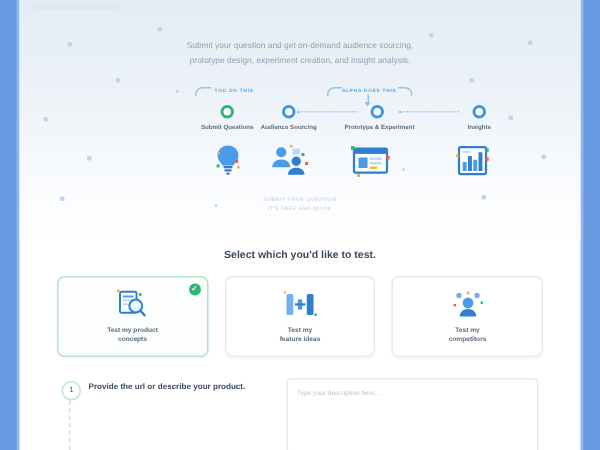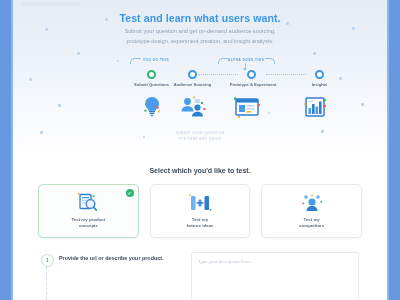--- a/index.html
+++ b/index.html
@@ -135,21 +135,20 @@
     <div class="dot" style="left:104px;top:60px;width:2px;height:2px;"></div>
     <div class="dot" style="left:273px;top:22px;width:2.5px;height:2.5px;"></div>
     <div class="dot" style="left:300px;top:52px;width:2.5px;height:2.5px;"></div>
     <div class="dot" style="left:339px;top:27px;width:2.5px;height:2.5px;"></div>
     <div class="dot" style="left:326px;top:77px;width:3px;height:3px;"></div>
     <div class="dot" style="left:348px;top:103px;width:2.5px;height:2.5px;"></div>
     <div class="dot" style="left:308px;top:130px;width:2.5px;height:2.5px;"></div>
     <div class="dot" style="left:255px;top:112px;width:2px;height:2px;"></div>
     <div class="dot" style="left:130px;top:136px;width:2px;height:2px;"></div>
 
-    <div class="h1">Test and learn what users want.</div>
     <div class="sub">
       <div>Submit your question and get on-demand audience sourcing,</div>
       <div>prototype design, experiment creation, and insight analysis.</div>
     </div>
 
     <div class="flow">
       <div class="hook h1a"></div>
       <div class="tag you">YOU DO THIS</div>
       <div class="hook h2a"></div>
       <div class="tag alpha">ALPHA DOES THIS</div>

